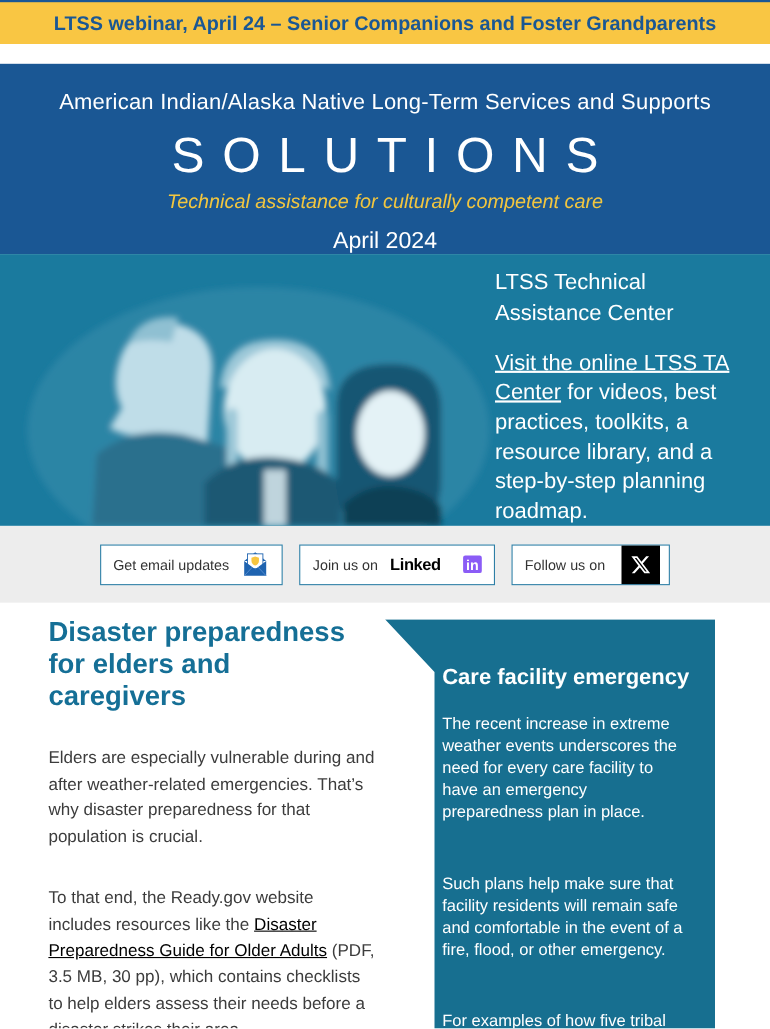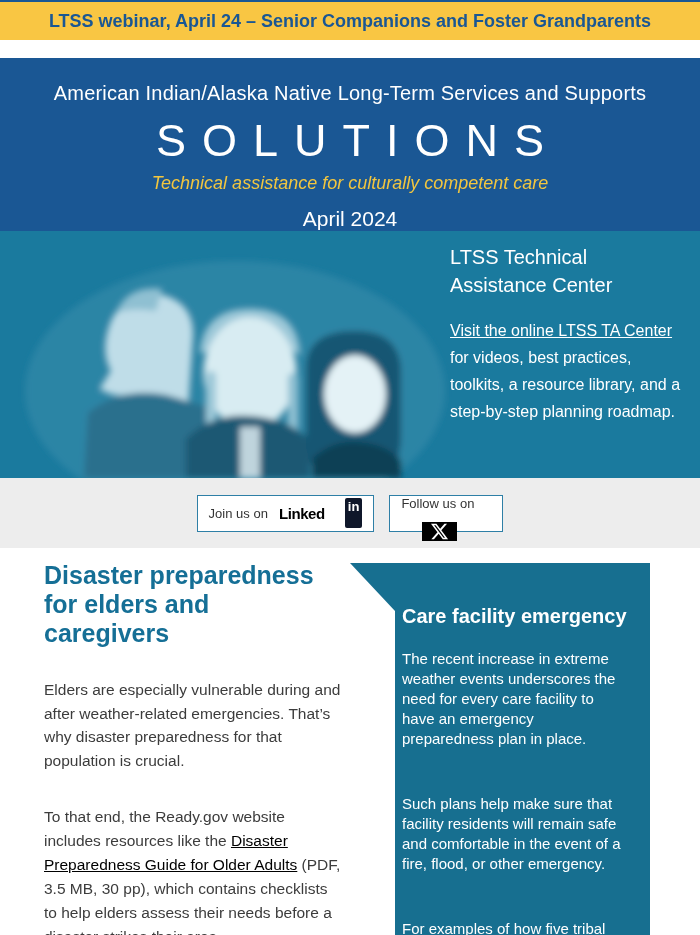--- a/index.html
+++ b/index.html
@@ -19,33 +19,33 @@
   .masthead .supertitle { padding-top:24px; font-size:20px; letter-spacing:0.2px;margin-top:18px; }
   .masthead .title { margin:10px 0 6px; font-size:45px; font-weight:400; letter-spacing:16px; padding-left:16px; }
   .masthead .tagline { color:#F2C63F; font-style:italic; font-size:18px; }
   .masthead .issue-date { font-size:21px; margin-top:13px; }
 
   
   .hero { height:247px; background:#1A7A9E; position:relative; overflow:hidden; }
   .hero-photo { position:absolute; left:0; top:0; width:460px; height:247px; }
   .hero-text { position:absolute; left:450px; top:12px; width:232px; color:#ffffff; }
   .hero-text .hero-heading-line { font-size:20px; line-height:28px; font-weight:400; }
-  .hero-text p { margin:18px 0 11px; font-size:16px; line-height:27px; }
+  .hero-text p { margin:18px 0 11px; font-size:20px; line-height:27px; }
   .hero-link { color:#ffffff; text-decoration:underline; cursor:pointer; }
 
   
   .social-bar { height:70px; background:#EDEDED; display:flex; align-items:center; justify-content:center; gap:15px; }
   .btn {
     background:#ffffff; border:1px solid #2E7FA6; height:37px;
     display:flex; align-items:center; padding:0 11px; gap:11px;
     font-size:13px; color:#333333; text-decoration:none; cursor:pointer; white-space:nowrap;
   }
   .li-wordmark { font-weight:bold; font-size:15px; color:#000000; letter-spacing:-0.4px; display:flex; align-items:center; }
-  .li-in { background:#0f172a; color:#ffffff; border-radius:2px; padding:1px 3px 14px; font-size:13px; margin-left:20px; letter-spacing:0; }
-  .btn-x { padding:0 28px 0 11px;flex-direction:column; }
+  .li-in { background:#8b5cf6; color:#ffffff; border-radius:2px; padding:1px 3px 0; font-size:13px; margin-left:20px; letter-spacing:0; }
+  .btn-x { padding:0 8px 0 11px; }
   .x-square { width:35px; height:35px; background:#000000; display:flex; align-items:center; justify-content:center; margin-left:4px; }
 
   
   .content { position:relative; height:405px; background:#ffffff; }
   .left-col { position:absolute; left:44px; top:13px; width:300px; }
   .article-heading-line { color:#156F96; font-size:25px; line-height:29px; font-weight:bold; }
   .left-col p { color:#3C3C3C; font-size:15.5px; margin:0; }
   .left-col p.p1 { margin-top:30px; line-height:23.5px; }
   .left-col p.p2 { margin-top:33px; line-height:24px; }
   .body-link { color:#000000; text-decoration:underline; cursor:pointer; }
@@ -106,20 +106,32 @@
     </div>
     <div class="hero-text">
       <div class="hero-heading-line">LTSS Technical</div>
       <div class="hero-heading-line">Assistance Center</div>
       <p><a class="hero-link" href="#">Visit the online LTSS TA Center</a><span> for videos, best practices, toolkits, a resource library, and a step-by-step planning roadmap.</span></p>
     </div>
   </section>
 
   <section class="social-bar">
     <a class="btn" href="#">
+      <span>Get email updates</span>
+      <span style="display:flex;">
+        <svg viewBox="0 0 26 26" width="26" height="26" aria-hidden="true">
+          <polygon points="3,10 13,2 23,10" fill="#1E63B0"></polygon>
+          <rect x="6" y="3.5" width="14" height="13.5" fill="#ffffff" stroke="#1E63B0" stroke-width="0.8"></rect>
+          <path d="M13 5.8 l3.4 1.3 v2.8 c0 2.1 -1.7 3.6 -3.4 4.2 c-1.7 -0.6 -3.4 -2.1 -3.4 -4.2 V7.1 z" fill="#F7C53F"></path>
+          <path d="M3 10 L13 17.5 L23 10 V23.5 H3 Z" fill="#1E63B0"></path>
+          <path d="M3 23.5 L10.5 15.5 M23 23.5 L15.5 15.5" stroke="#5B8FD0" stroke-width="0.8" fill="none"></path>
+        </svg>
+      </span>
+    </a>
+    <a class="btn" href="#">
       <span>Join us on</span>
       <span class="li-wordmark">
         <span>Linked</span>
           <span class="li-in">in</span>
       </span>
     </a>
     <a class="btn btn-x" href="#">
       <span>Follow us on</span>
       <span class="x-square">
         <svg viewBox="0 0 24 24" width="19" height="19" aria-hidden="true">

